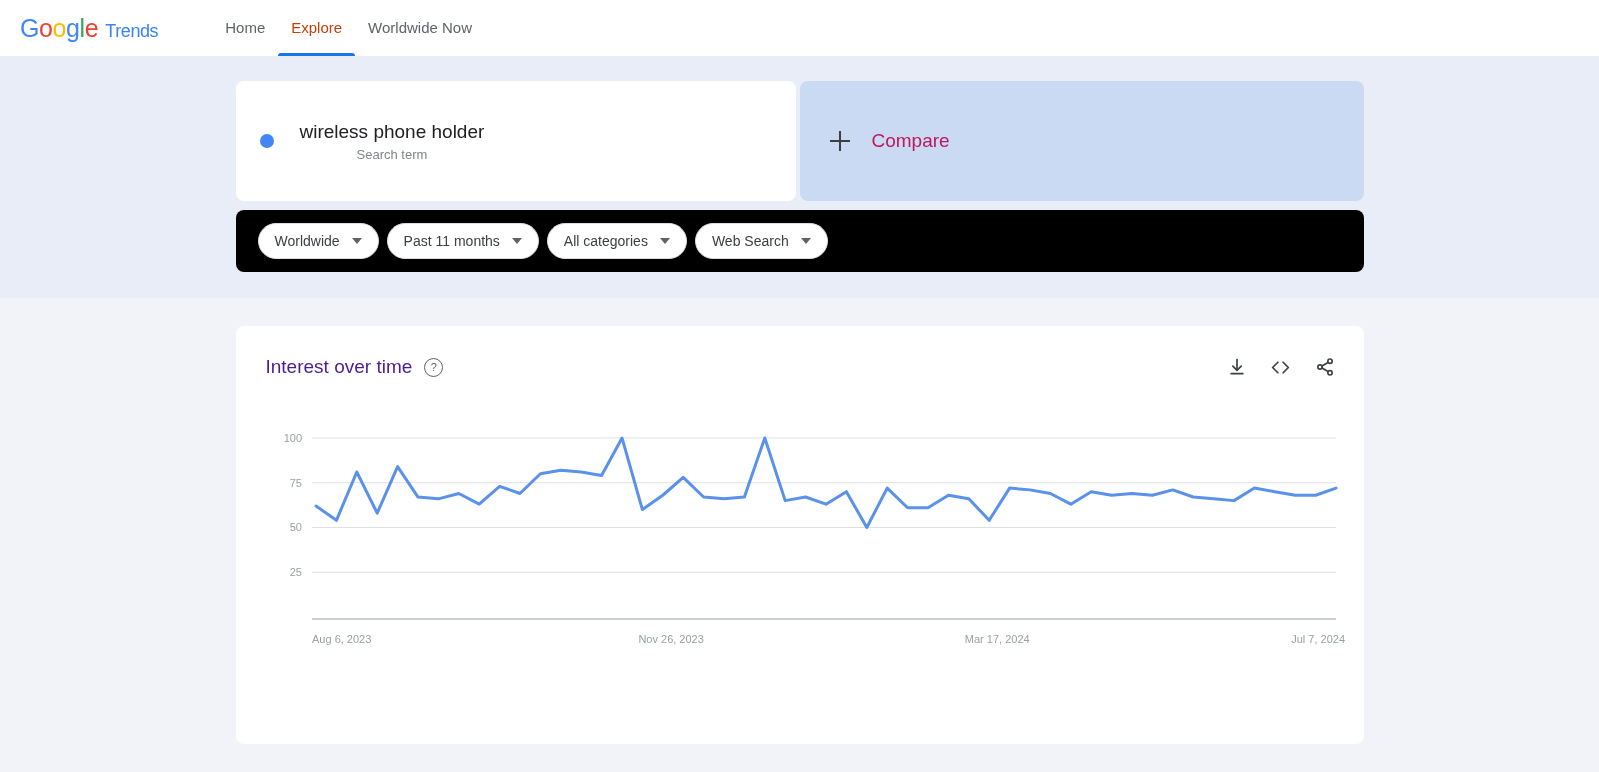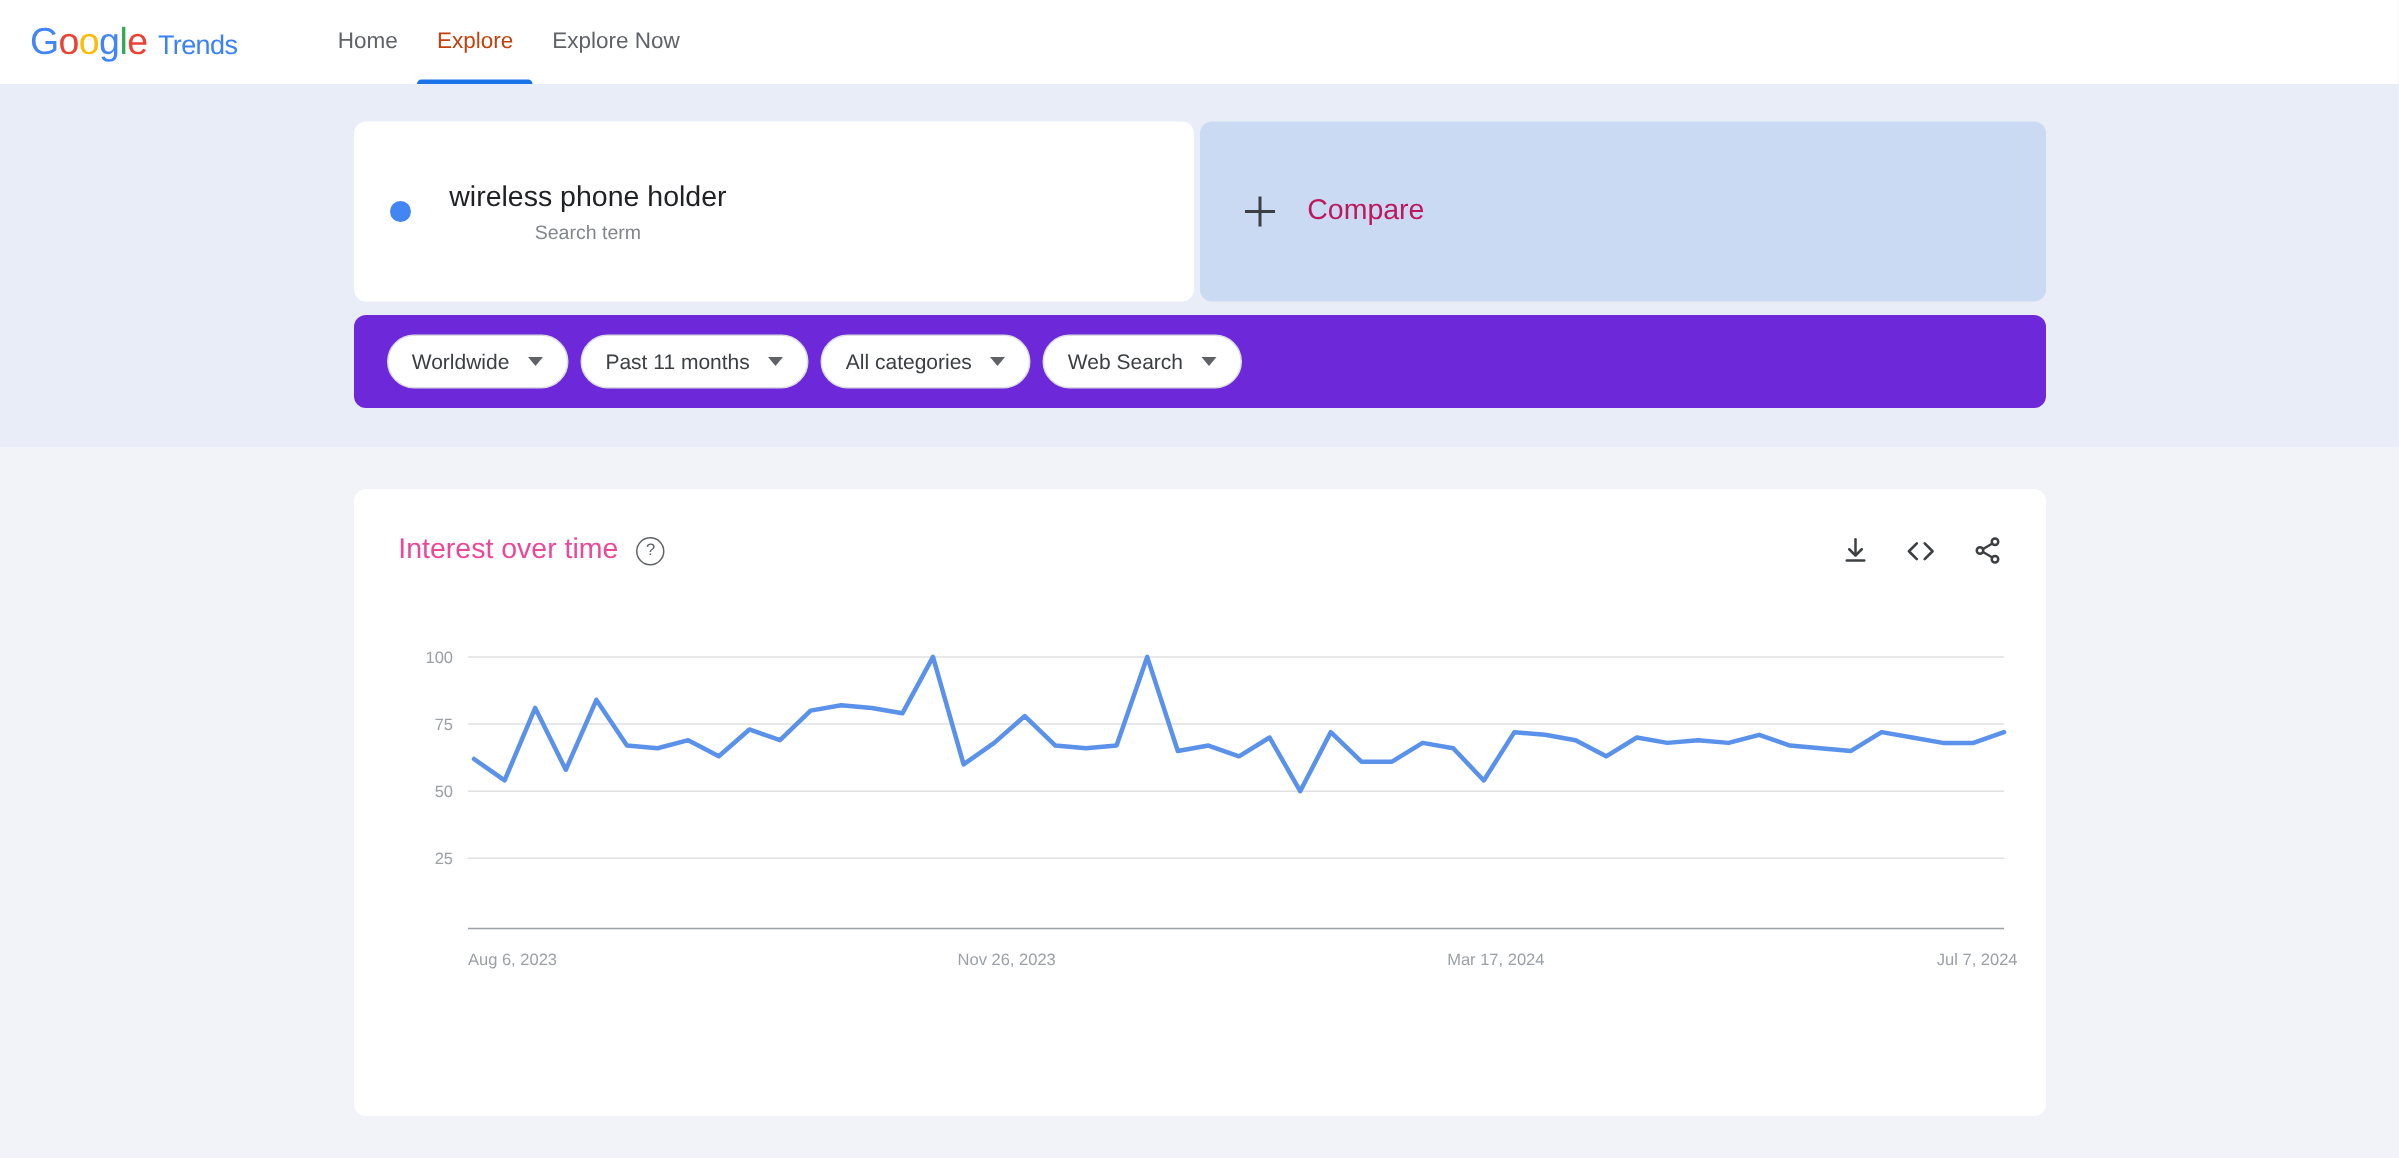--- a/index.html
+++ b/index.html
@@ -139,21 +139,21 @@
   }
   .plus-icon::before { left:0; top:9px; width:20px; height:2px; }
   .plus-icon::after  { top:0; left:9px; height:20px; width:2px; }
   .compare-label {
     font-size: 19px;
     color: #be185d;
   }
 
   .filters-card {
     margin-top: 9px;
-    background: #6d28d9;
+    background: #000000;
     border-radius: 8px;
     height: 62px;
     display: flex;
     align-items: center;
     padding-left: 22px;
     box-sizing: border-box;
     gap: 8px;
   }
   .chip {
     height: 34px;
@@ -190,21 +190,21 @@
     position: relative;
     box-sizing: border-box;
   }
   .chart-head {
     display: flex;
     align-items: center;
     padding: 30px 28px 0 30px;
   }
   .chart-title {
     font-size: 19px;
-    color: #ec4899;
+    color: #4c1d95;
   }
   .help-icon {
     width: 17px; height: 17px;
     border: 1.4px solid #5f6368;
     border-radius: 50%;
     margin-left: 12px;
     font-size: 11px;
     color: #5f6368;
     display: flex;
     align-items: center;
@@ -254,21 +254,21 @@
       <span class="o1">o</span>
       <span class="o2">o</span>
       <span class="g2">g</span>
       <span class="l1">l</span>
       <span class="e1">e</span>
     <span class="trends">Trends</span>
   </div>
   <div class="navlinks">
     <div class="navlink">Home</div>
     <div class="navlink active">Explore</div>
-    <div class="navlink">Explore Now</div>
+    <div class="navlink">Worldwide Now</div>
   </div>
 </div>
 
 <div class="queryband">
   <div class="band-inner">
 
     <div class="term-row">
       <div class="term-card">
         <div class="term-dot"></div>
         <div class="term-text">

